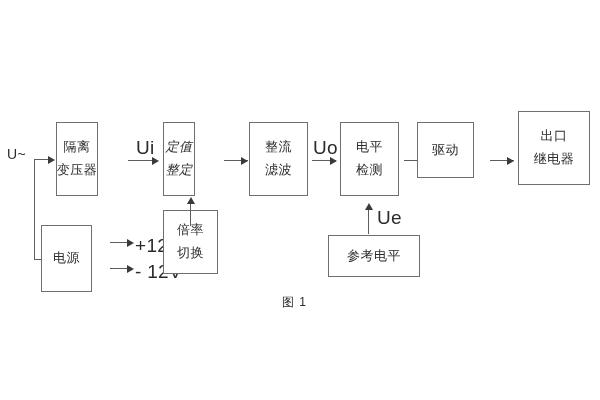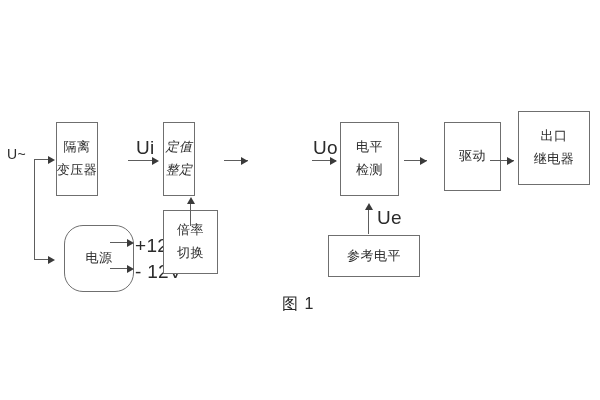--- a/index.html
+++ b/index.html
@@ -34,21 +34,21 @@
   .lbl {
     position: absolute;
     color: #2b2b2b;
     font-size: 19px;
     white-space: nowrap;
     letter-spacing: 0.3px;
   }
   .caption {
     position: absolute;
     color: #2b2b2b;
-    font-size: 16px;
+    font-size: 12px;
     white-space: nowrap;
     letter-spacing: 1px;
   }
   .wire {
     position: absolute;
     background: #5d5d5d;
   }
   .wire.h { height: 1px; }
   .wire.v { width: 1px; }
   .arrowhead {
@@ -92,46 +92,50 @@
   <div class="arrowhead right" style="left:152px; top:157px;"></div>
 
   <div class="box" style="left:163px; top:122px; width:32px; height:74px;font-style:italic;">
     <span class="ln">定值</span>
     <span class="ln">整定</span>
   </div>
 
   <div class="wire h" style="left:224px; top:160px; width:24px;"></div>
   <div class="arrowhead right" style="left:241px; top:157px;"></div>
 
+  <div class="box" style="left:249px; top:122px; width:59px; height:74px;">
+    <span class="ln">整流</span>
+    <span class="ln">滤波</span>
+  </div>
 
   <div class="lbl" style="left:313px; top:137px;">Uo</div>
   <div class="wire h" style="left:312px; top:160px; width:24px;"></div>
   <div class="arrowhead right" style="left:330px; top:157px;"></div>
 
   <div class="box" style="left:340px; top:122px; width:59px; height:74px;">
     <span class="ln">电平</span>
     <span class="ln">检测</span>
   </div>
 
   <div class="wire h" style="left:404px; top:160px; width:23px;"></div>
   <div class="arrowhead right" style="left:420px; top:157px;"></div>
 
-  <div class="box" style="left:444px; top:122px; width:57px; height:69px;text-align:right;">
+  <div class="box" style="left:417px; top:122px; width:57px; height:56px;text-align:right;">
     <span class="ln">驱动</span>
   </div>
 
   <div class="wire h" style="left:490px; top:160px; width:24px;"></div>
   <div class="arrowhead right" style="left:507px; top:157px;"></div>
 
   <div class="box" style="left:518px; top:111px; width:72px; height:74px;">
     <span class="ln">出口</span>
     <span class="ln">继电器</span>
   </div>
 
-  <div class="box" style="left:64px; top:225px; width:70px; height:67px;border-radius:19px;">
+  <div class="box" style="left:41px; top:225px; width:51px; height:67px;">
     <span class="ln">电源</span>
   </div>
 
   <div class="wire h" style="left:110px; top:242px; width:22px;"></div>
   <div class="arrowhead right" style="left:127px; top:239px;"></div>
   <div class="lbl" style="left:135px; top:235px;">+12V</div>
 
   <div class="wire h" style="left:110px; top:268px; width:22px;"></div>
   <div class="arrowhead right" style="left:127px; top:265px;"></div>
   <div class="lbl" style="left:135px; top:261px;">- 12V</div>

